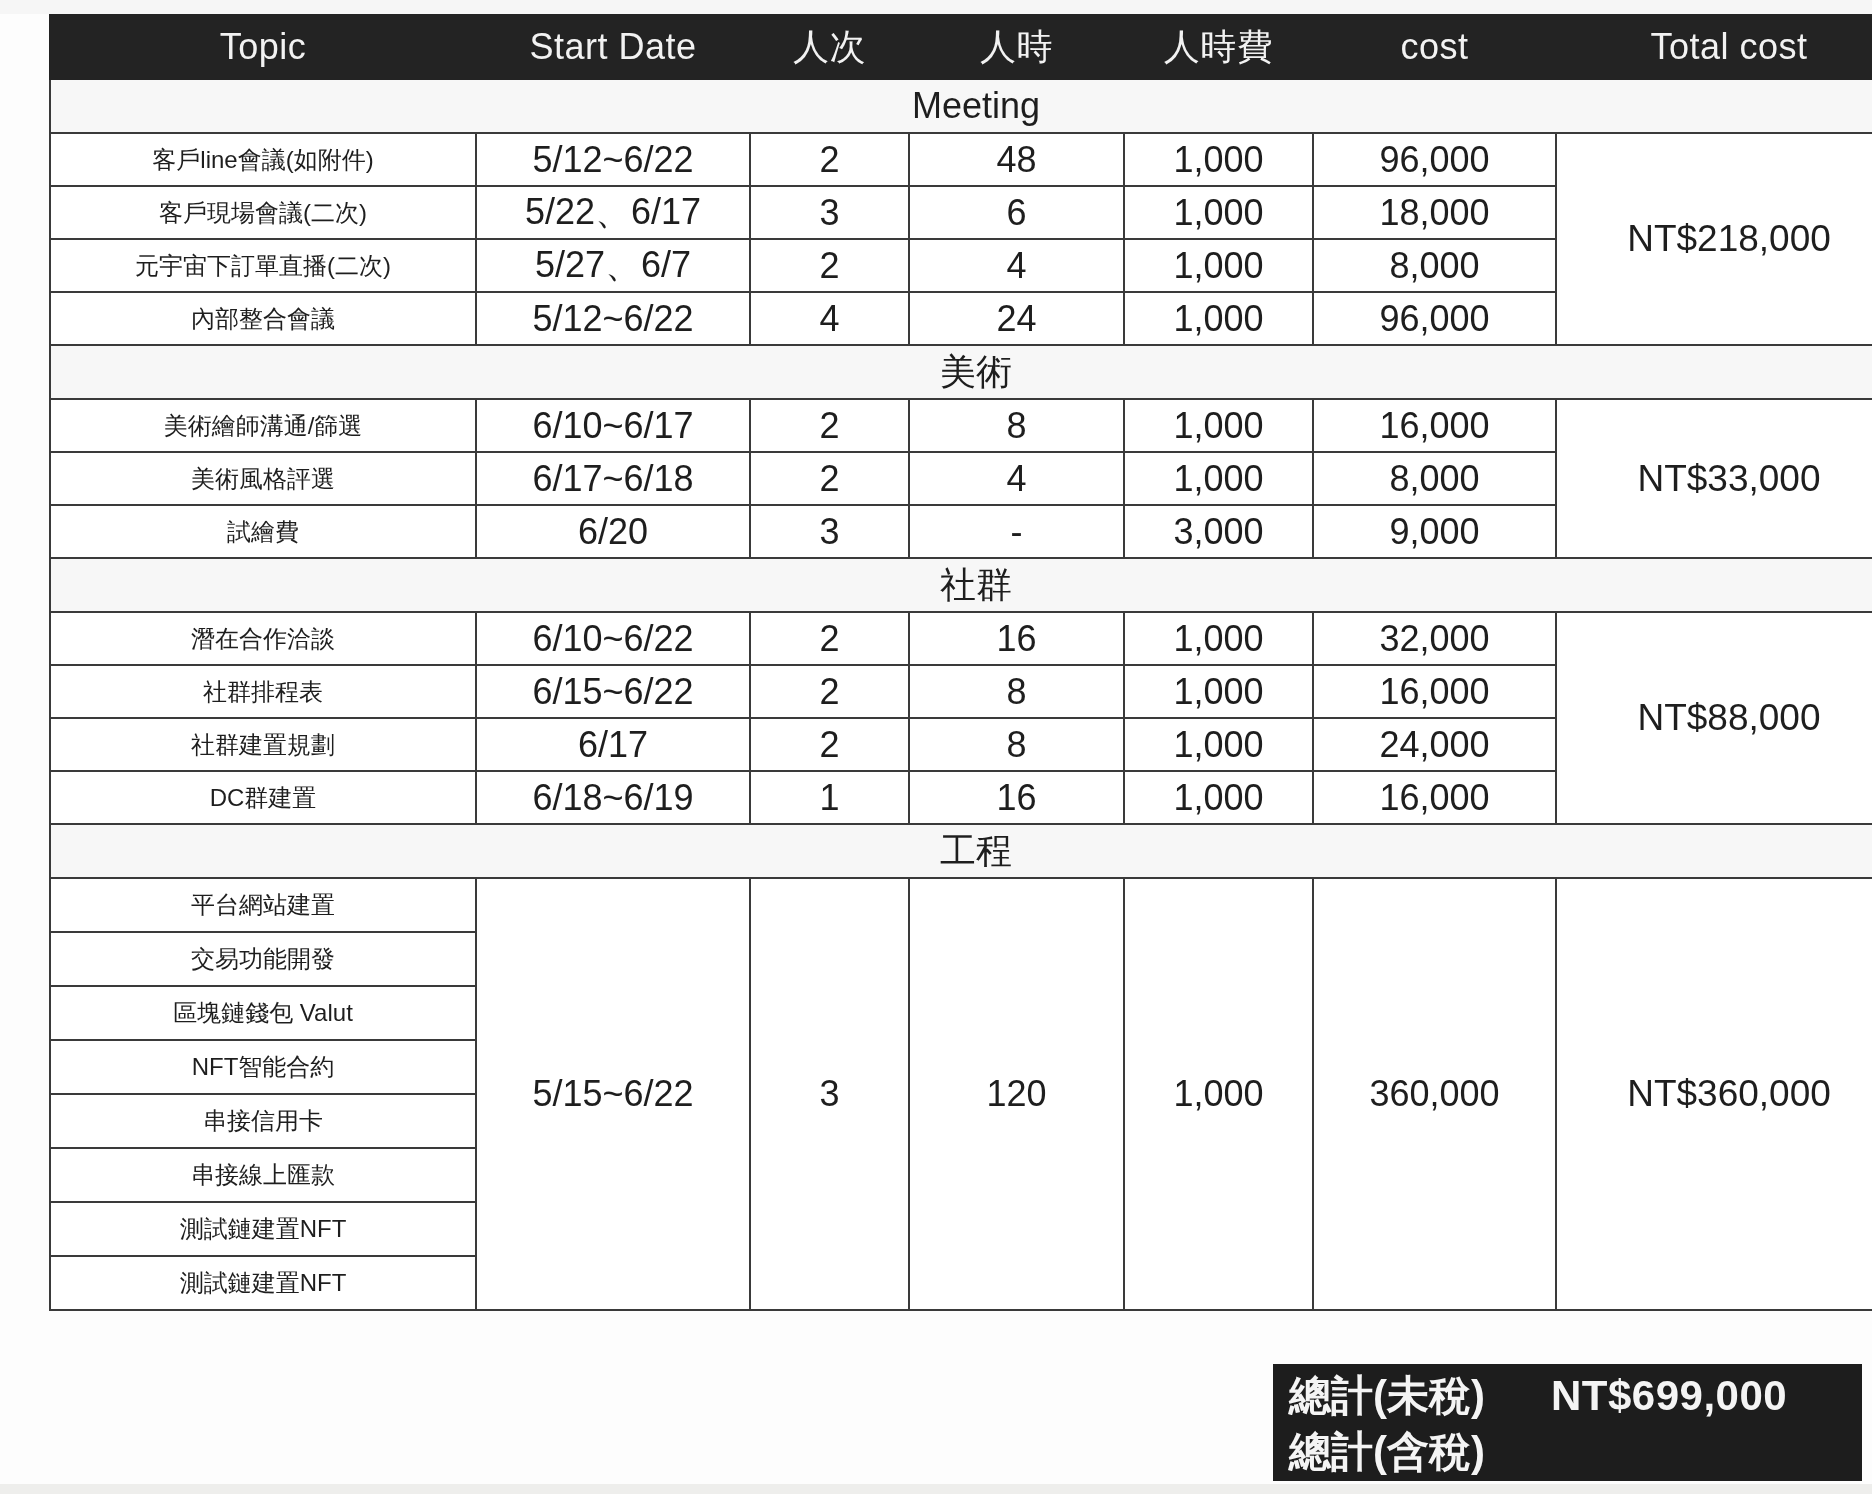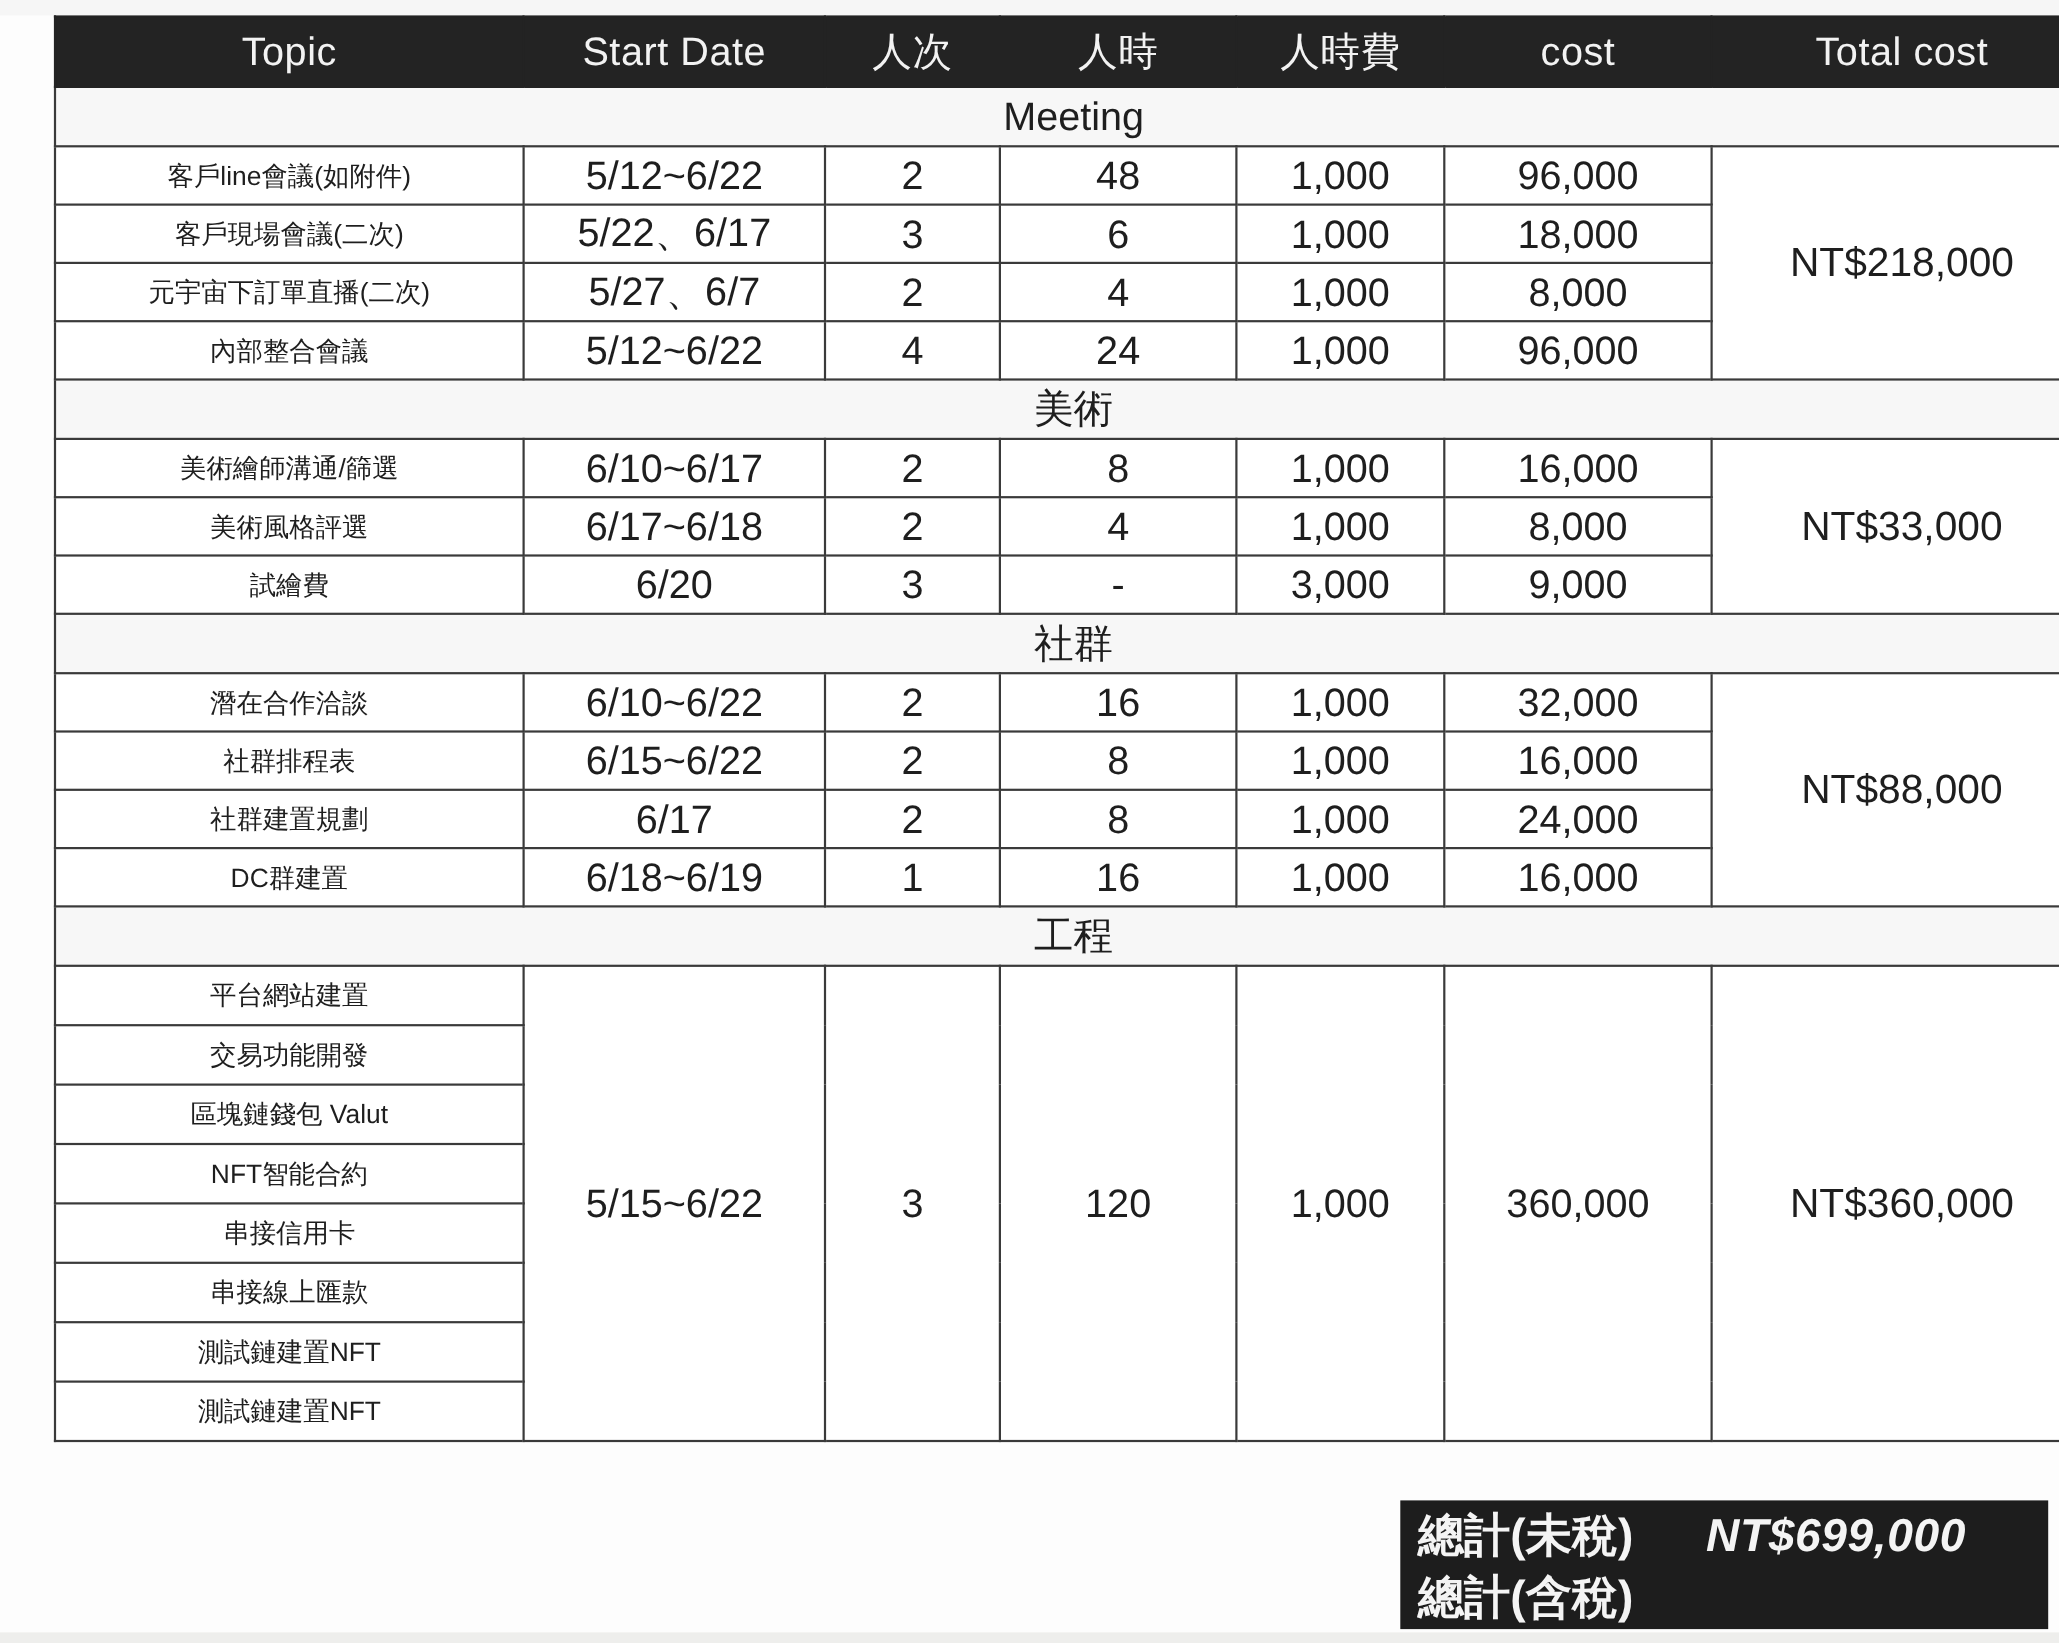--- a/index.html
+++ b/index.html
@@ -35,21 +35,21 @@
   table.quote td.topic { font-size: 24px; }
   table.quote td.group-total { font-size: 37px; }
   table.quote tr.eng td { height: 52px; }
   .totals {
     position: absolute; left: 1273px; top: 1364px; width: 589px; height: 117px;
     background: #1d1d1d; color: #f4f4f4; font-weight: bold; font-size: 42px;
     box-sizing: border-box; padding: 4px 0 16px 16px;
   }
   .totals .line { display: flex; height: 56px; align-items: center; }
   .totals .lbl { width: 262px; }
-  .totals .val { letter-spacing: 0.5px; font-style: italic; }
+  .totals .val { letter-spacing: 0.5px; }
   .bottom-strip {
     position: absolute; left: 0; top: 1484px; width: 1872px; height: 10px; background: #eeeeec;
   }
   .top-strip { position: absolute; left: 0; top: 0; width: 1872px; height: 14px; background: #f6f6f6; }
 </style>
 </head>
 <body>
 
 <div class="top-strip"></div>
 

